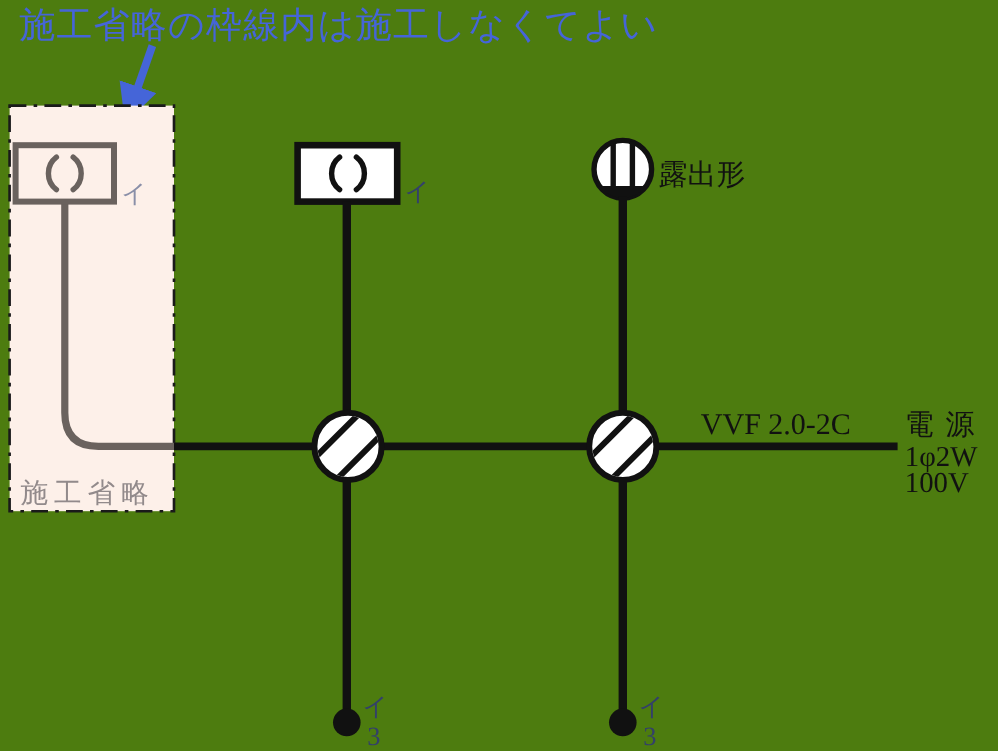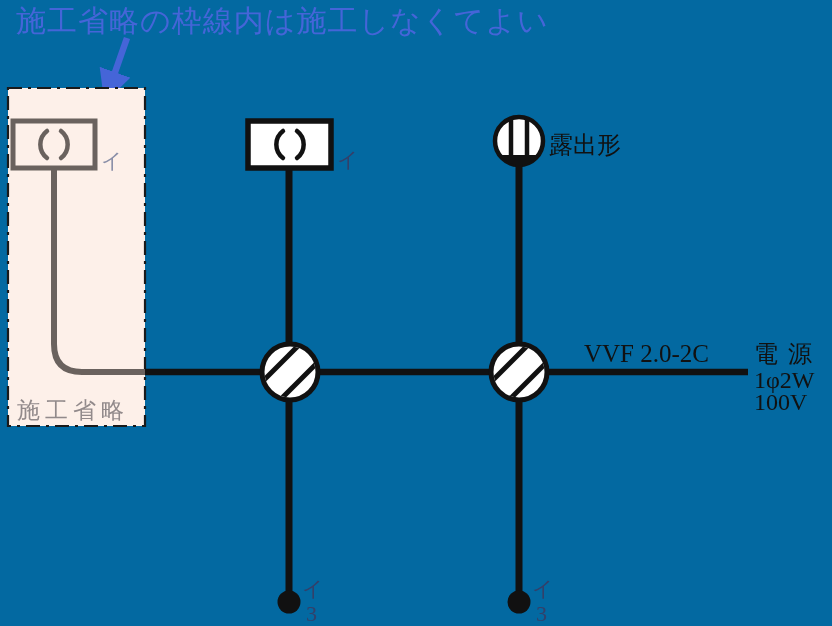--- a/index.html
+++ b/index.html
@@ -1,16 +1,16 @@
 <!DOCTYPE html>
 <html><head>
 <meta charset="utf-8">
 <style>
   html,body{margin:0;padding:0;background:#ffffff;}
-  .stage{position:relative;width:832px;height:626px;background:#0369a1;overflow:hidden;}
+  .stage{position:relative;width:832px;height:626px;background:#4d7c0f;overflow:hidden;}
   .sans{font-family:"Liberation Sans","DejaVu Sans",sans-serif;}
   .serif{font-family:"Liberation Serif","DejaVu Serif",serif;}
   svg text{user-select:none;}
 </style>
 </head>
 <body>
 
 <div class="stage">
 <svg width="832" height="626" viewBox="0 0 832 626">
   <defs>

